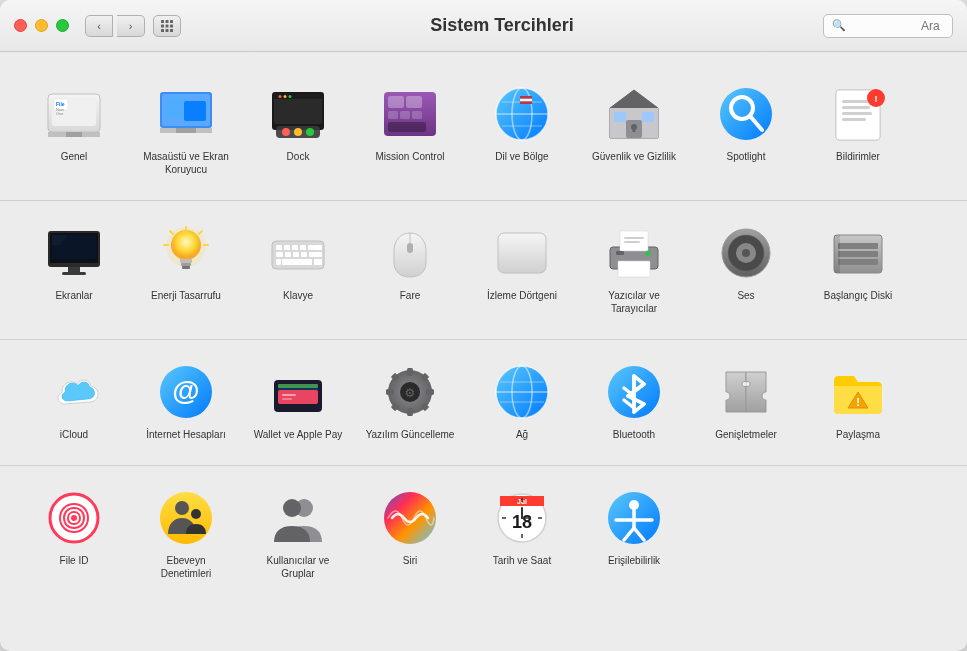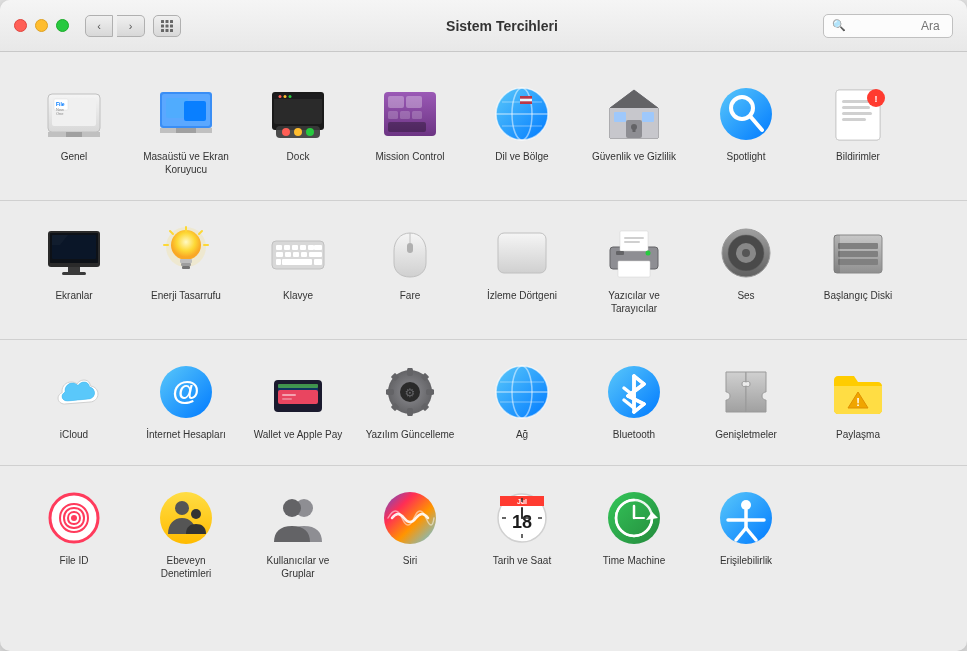--- a/index.html
+++ b/index.html
@@ -73,21 +73,21 @@
       display: flex;
       align-items: center;
       justify-content: center;
       cursor: pointer;
       font-size: 10px;
       color: #555;
     }
     .title {
       flex: 1;
       text-align: center;
-      font-size: 14px;
+      font-size: 18px;
       font-weight: 600;
       color: #333;
     }
     .search-box {
       display: flex;
       align-items: center;
       background: rgba(255,255,255,0.8);
       border: 1px solid #c0c0c0;
       border-radius: 5px;
       padding: 3px 8px;
@@ -793,42 +793,20 @@
               <line x1="8" y1="28" x2="12" y2="28" stroke="#333" stroke-width="1.5"></line>
               <line x1="44" y1="28" x2="48" y2="28" stroke="#333" stroke-width="1.5"></line>
 
               <line x1="28" y1="28" x2="28" y2="18" stroke="#333" stroke-width="2" stroke-linecap="round"></line>
               <line x1="28" y1="28" x2="36" y2="28" stroke="#333" stroke-width="1.5" stroke-linecap="round"></line>
             </svg>
           </div>
           <div class="pref-label">Tarih ve Saat</div>
         </div>
 
-        <div class="pref-item">
-          <div class="icon-wrap">
-            <svg viewBox="0 0 56 56" xmlns="http://www.w3.org/2000/svg">
-              <defs>
-                <linearGradient id="tm1" x1="0" y1="0" x2="1" y2="1">
-                  <stop offset="0%" stop-color="#34c759"></stop>
-                  <stop offset="100%" stop-color="#248a3d"></stop>
-                </linearGradient>
-              </defs>
-              <circle cx="28" cy="28" r="26" fill="url(#tm1)"></circle>
-
-              <circle cx="28" cy="28" r="18" fill="none" stroke="rgba(255,255,255,0.9)" stroke-width="2.5"></circle>
-
-              <line x1="28" y1="28" x2="28" y2="16" stroke="white" stroke-width="2.5" stroke-linecap="round"></line>
-              <line x1="28" y1="28" x2="38" y2="28" stroke="white" stroke-width="2" stroke-linecap="round"></line>
-
-              <path d="M28,10 A18,18 0 1 0 46,28" fill="none" stroke="white" stroke-width="2.5" stroke-linecap="round"></path>
-              <polygon points="46,22 52,28 40,30" fill="white"></polygon>
-            </svg>
-          </div>
-          <div class="pref-label">Time Machine</div>
-        </div>
 
         <div class="pref-item">
           <div class="icon-wrap">
             <svg viewBox="0 0 56 56" xmlns="http://www.w3.org/2000/svg">
               <defs>
                 <linearGradient id="acc1" x1="0" y1="0" x2="1" y2="1">
                   <stop offset="0%" stop-color="#5ac8fa"></stop>
                   <stop offset="100%" stop-color="#007aff"></stop>
                 </linearGradient>
               </defs>

